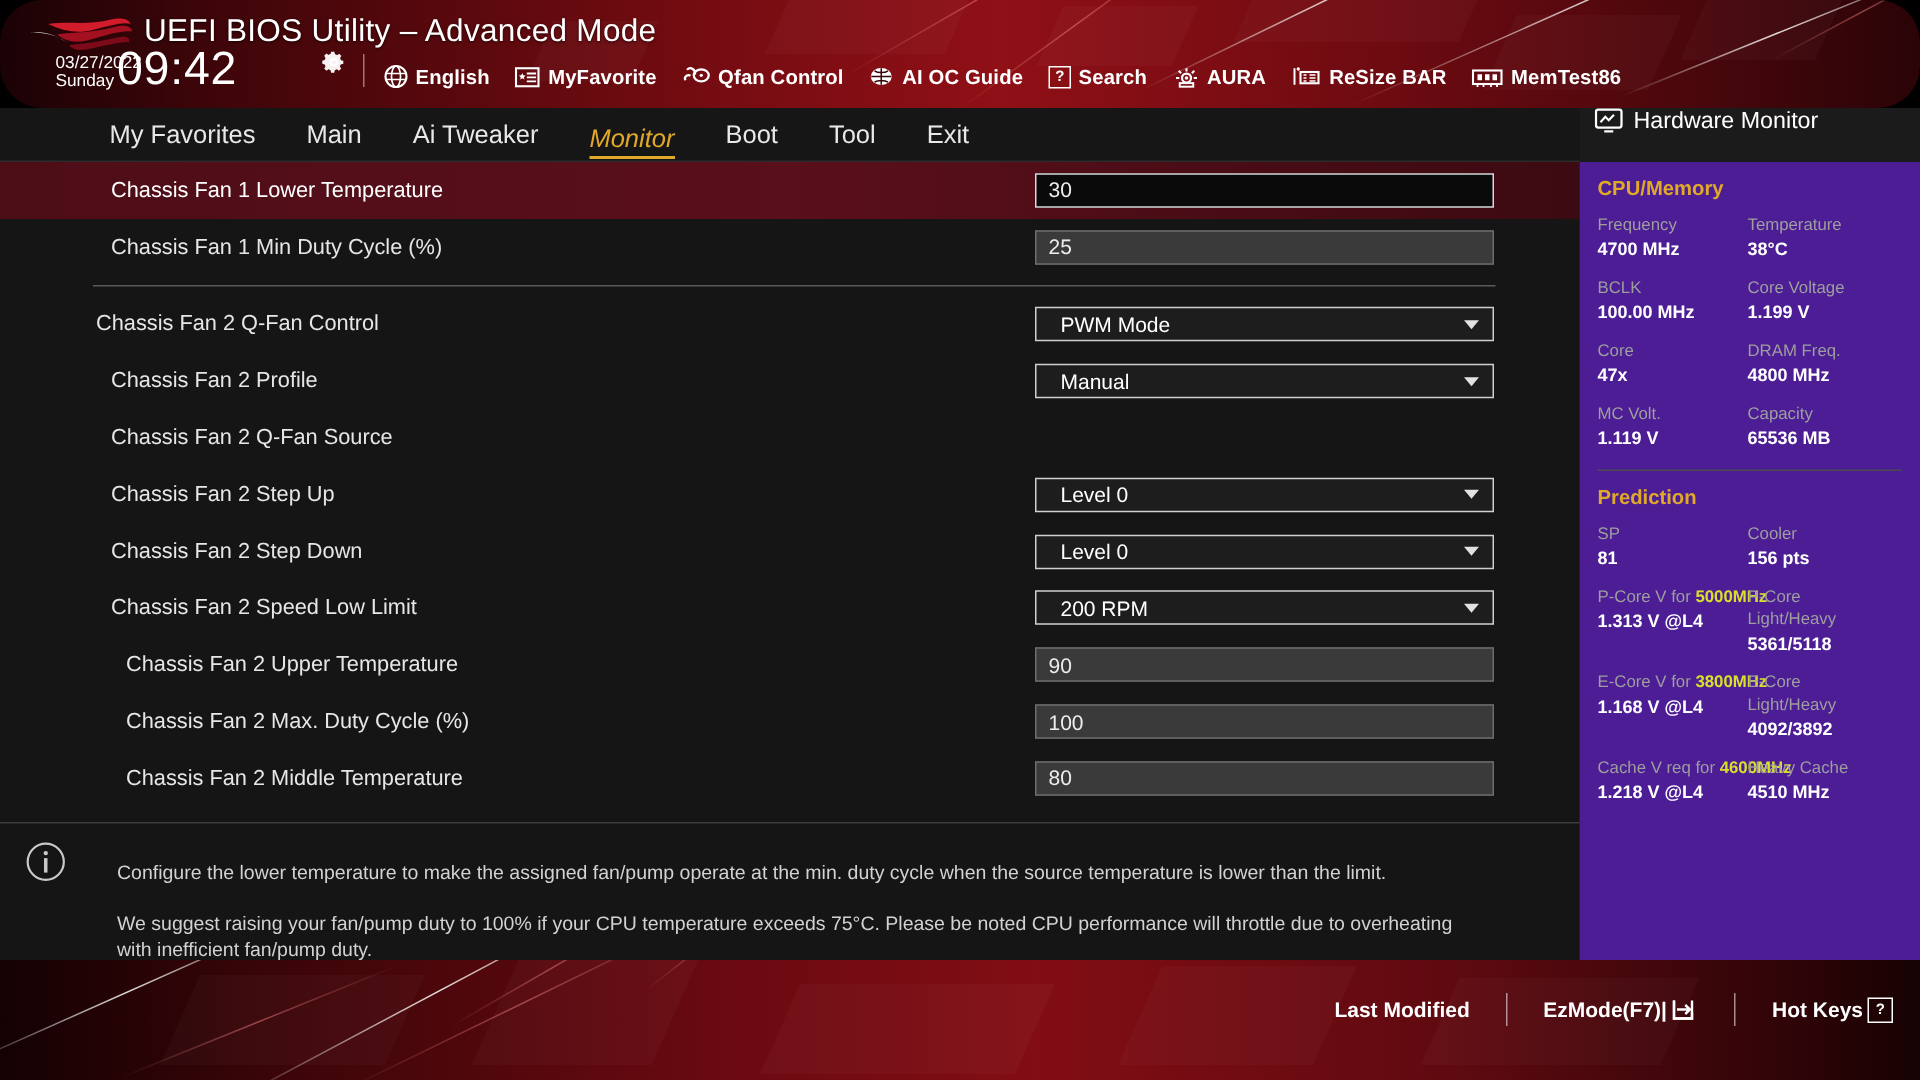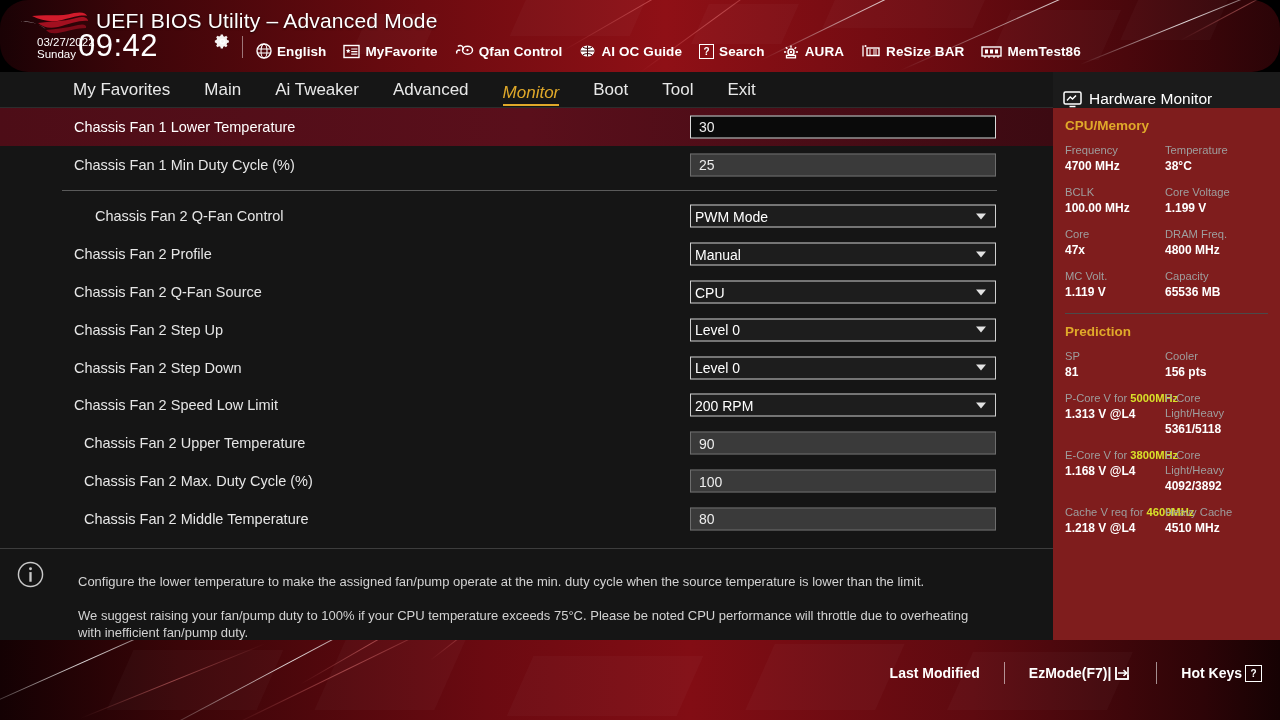--- a/index.html
+++ b/index.html
@@ -80,34 +80,34 @@
   }
   .row {
     position: relative; width: 1053px; height: 37.8px;
     display: flex; align-items: center;
   }
   .row.sel { background: linear-gradient(90deg,#4d0d17 0%, #5a0f1b 50%, #3c0a12 100%); }
   .row .lab {
     font-size: 14.5px; color: #e6e6e6; white-space: nowrap;
   }
   .row.sel .lab { color: #ffffff; }
-  .row.indent1 .lab { margin-left: 95px; }
+  .row.indent1 .lab { margin-left: 64px; }
   .row.indent2 .lab { margin-left: 74px; }
   .row.indent3 .lab { margin-left: 84px; }
 
   .ctrl { position: absolute; left: 690px; top: 50%; transform: translateY(-50%); width: 306px; height: 23px; }
   .ctrl.field {
     background: #3a3a3a; border: 1px solid #6d6d6d;
     display:flex; align-items:center; padding-left: 8px;
   }
   .ctrl.field.active { background: #0a0a0a; border: 1px solid #d9d9d9; }
   .ctrl.field .v { font-size: 14px; color: #ededed; }
   .ctrl.dd {
     background: #1d1d1d; border: 1px solid #cfcfcf;
-    display:flex; align-items:center; padding-left: 4px;
+    display:flex; align-items:center; padding-left: 16px;
   }
   .ctrl.dd .v { font-size: 14px; color: #ffffff; }
   .ctrl.dd .arrow {
     position:absolute; right: 9px; top: 50%; transform: translateY(-50%);
     width: 0; height: 0; border-left: 5.5px solid transparent; border-right: 5.5px solid transparent;
     border-top: 6px solid #e2e2e2;
   }
   .divider-row { position: relative; width: 1053px; height: 14px; }
   .divider-row .ln {
     position:absolute; left: 62px; top: 6px; width: 935px; height: 1px; background: #5a5a5a;
@@ -124,25 +124,25 @@
   .help-ico { position: absolute; left: 17px; top: 12px; width: 27px; height: 27px; }
   .help-text {
     position: absolute; left: 62px; top: 8px; width: 945px;
     font-size: 13px; color: #d2d2d2; line-height: 17.5px;
   }
   .help-text p { margin: 16px; }
 
   
   .hwm {
     position: absolute; left: 1053px; top: 108px; width: 227px; height: 532px;
-    background: #7f1d1d;
+    background: #4c1d95;
   }
   .hwm-head {
     position: absolute; left: 1053px; top: 72px; width: 227px; height: 36px;
-    background: #1b1b1b; display:flex; align-items:flex-end; padding-left: 10px; gap: 7px;
+    background: #1b1b1b; display:flex; align-items:flex-start; padding-left: 10px; gap: 7px;
   }
   .hwm-head .t { font-size: 15.5px; color: #fff; font-weight: 500; }
   .hwm-body { padding: 6px 10px 0 12px; }
   .hwm-sect { font-size: 13.5px; color: #e0a92a; font-weight: bold; margin: 4px 0 10px 0; }
   .hwm-grid { display: grid; grid-template-columns: 100px 1fr; row-gap: 0; }
   .hwm-pair { margin-bottom: 11px; }
   .hwm-k { font-size: 11.2px; color: #9e9e9e; line-height: 15px; white-space: nowrap; }
   .hwm-v { font-size: 12px; color: #ffffff; font-weight: bold; line-height: 16px; white-space: nowrap; }
   .hwm-k .hi, .hwm-v .hi { color: #d8e02a; font-weight: bold; }
   .hwm-rule { height: 1px; background: #4a4a4a; margin: 2px 2px 10px 0; }
@@ -277,21 +277,20 @@
         <span class="lbl">MemTest86</span>
       </div>
     </div>
   </div>
 
   <div class="navbar">
     <div class="navtabs" id="navtabs">
         <div class="navtab"><span>My Favorites</span></div>
         <div class="navtab"><span>Main</span></div>
         <div class="navtab"><span>Ai Tweaker</span></div>
-        <div class="navtab"><span>Advanced</span></div>
         <div class="navtab active"><span>Monitor</span><span class="u"></span></div>
         <div class="navtab"><span>Boot</span></div>
         <div class="navtab"><span>Tool</span></div>
         <div class="navtab"><span>Exit</span></div>
       </div>
   </div>
 
   <div class="main" id="settings-list">
       <div class="row indent2 sel">
         <span class="lab">Chassis Fan 1 Lower Temperature</span>
@@ -317,24 +316,20 @@
       </div>
       <div class="row indent2">
         <span class="lab">Chassis Fan 2 Profile</span>
         <div class="ctrl dd">
           <span class="v">Manual</span>
           <span class="arrow"></span>
         </div>
       </div>
       <div class="row indent2">
         <span class="lab">Chassis Fan 2 Q-Fan Source</span>
-        <div class="ctrl dd">
-          <span class="v">CPU</span>
-          <span class="arrow"></span>
-        </div>
       </div>
       <div class="row indent2">
         <span class="lab">Chassis Fan 2 Step Up</span>
         <div class="ctrl dd">
           <span class="v">Level 0</span>
           <span class="arrow"></span>
         </div>
       </div>
       <div class="row indent2">
         <span class="lab">Chassis Fan 2 Step Down</span>

